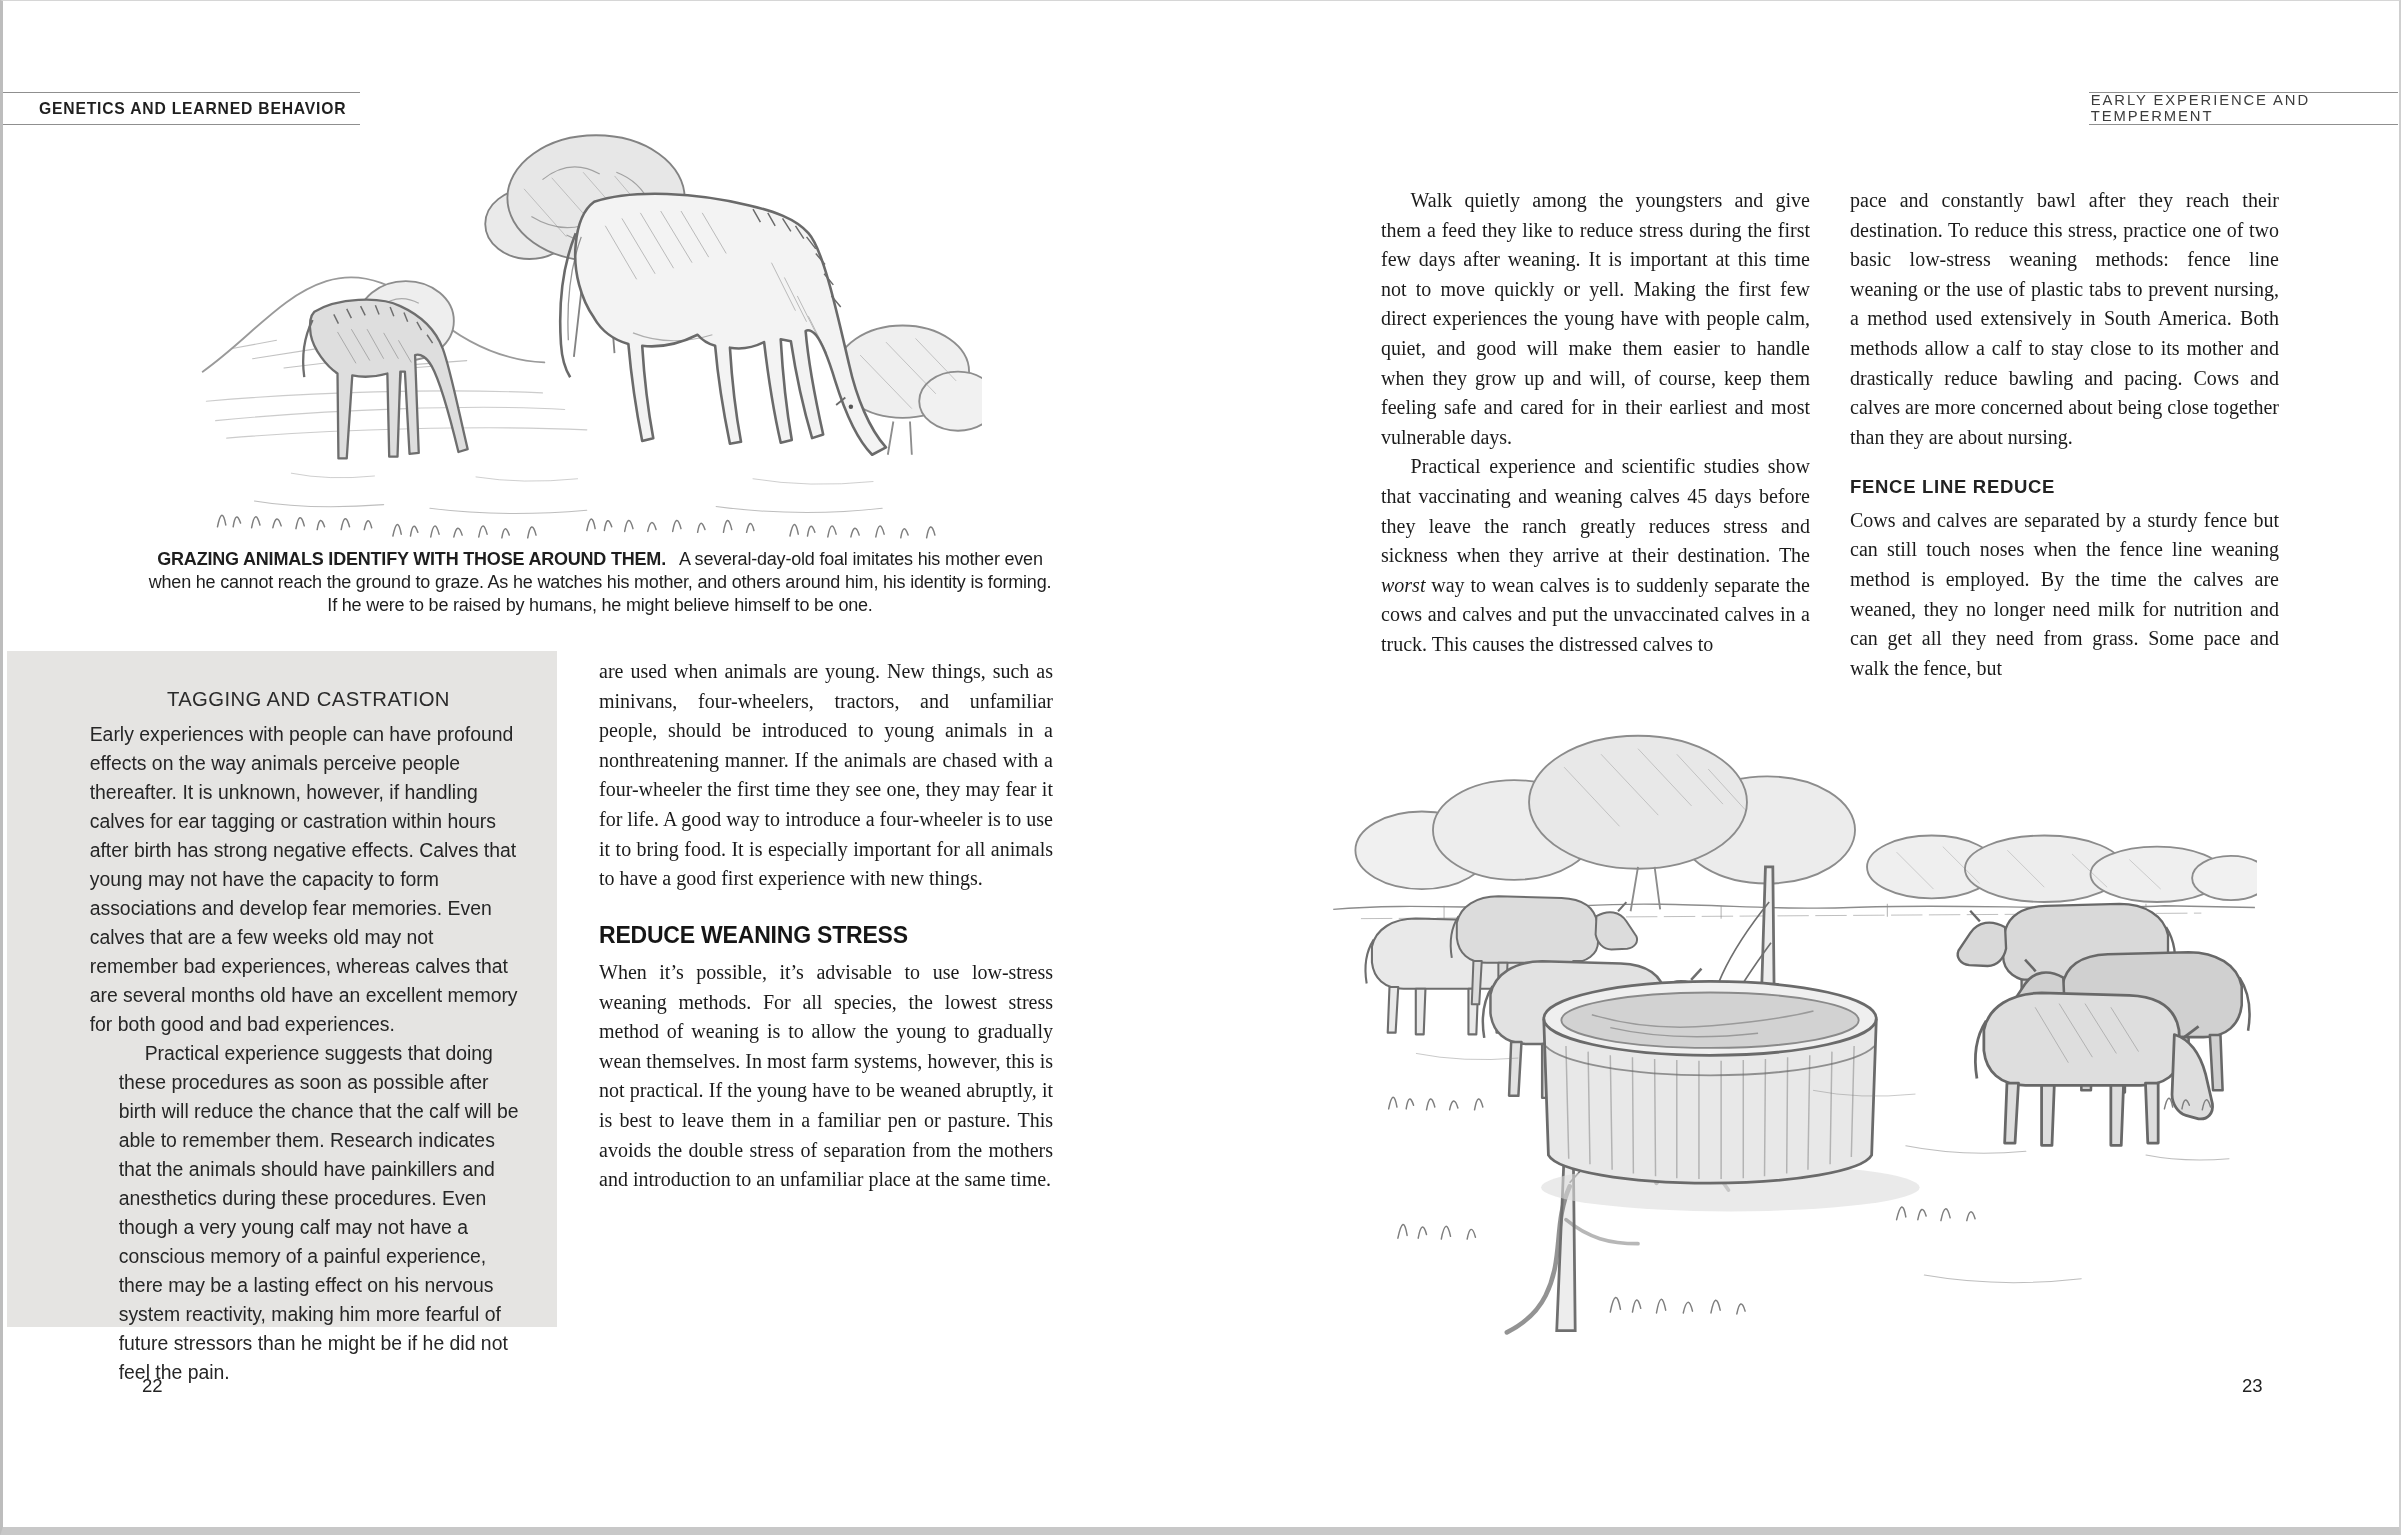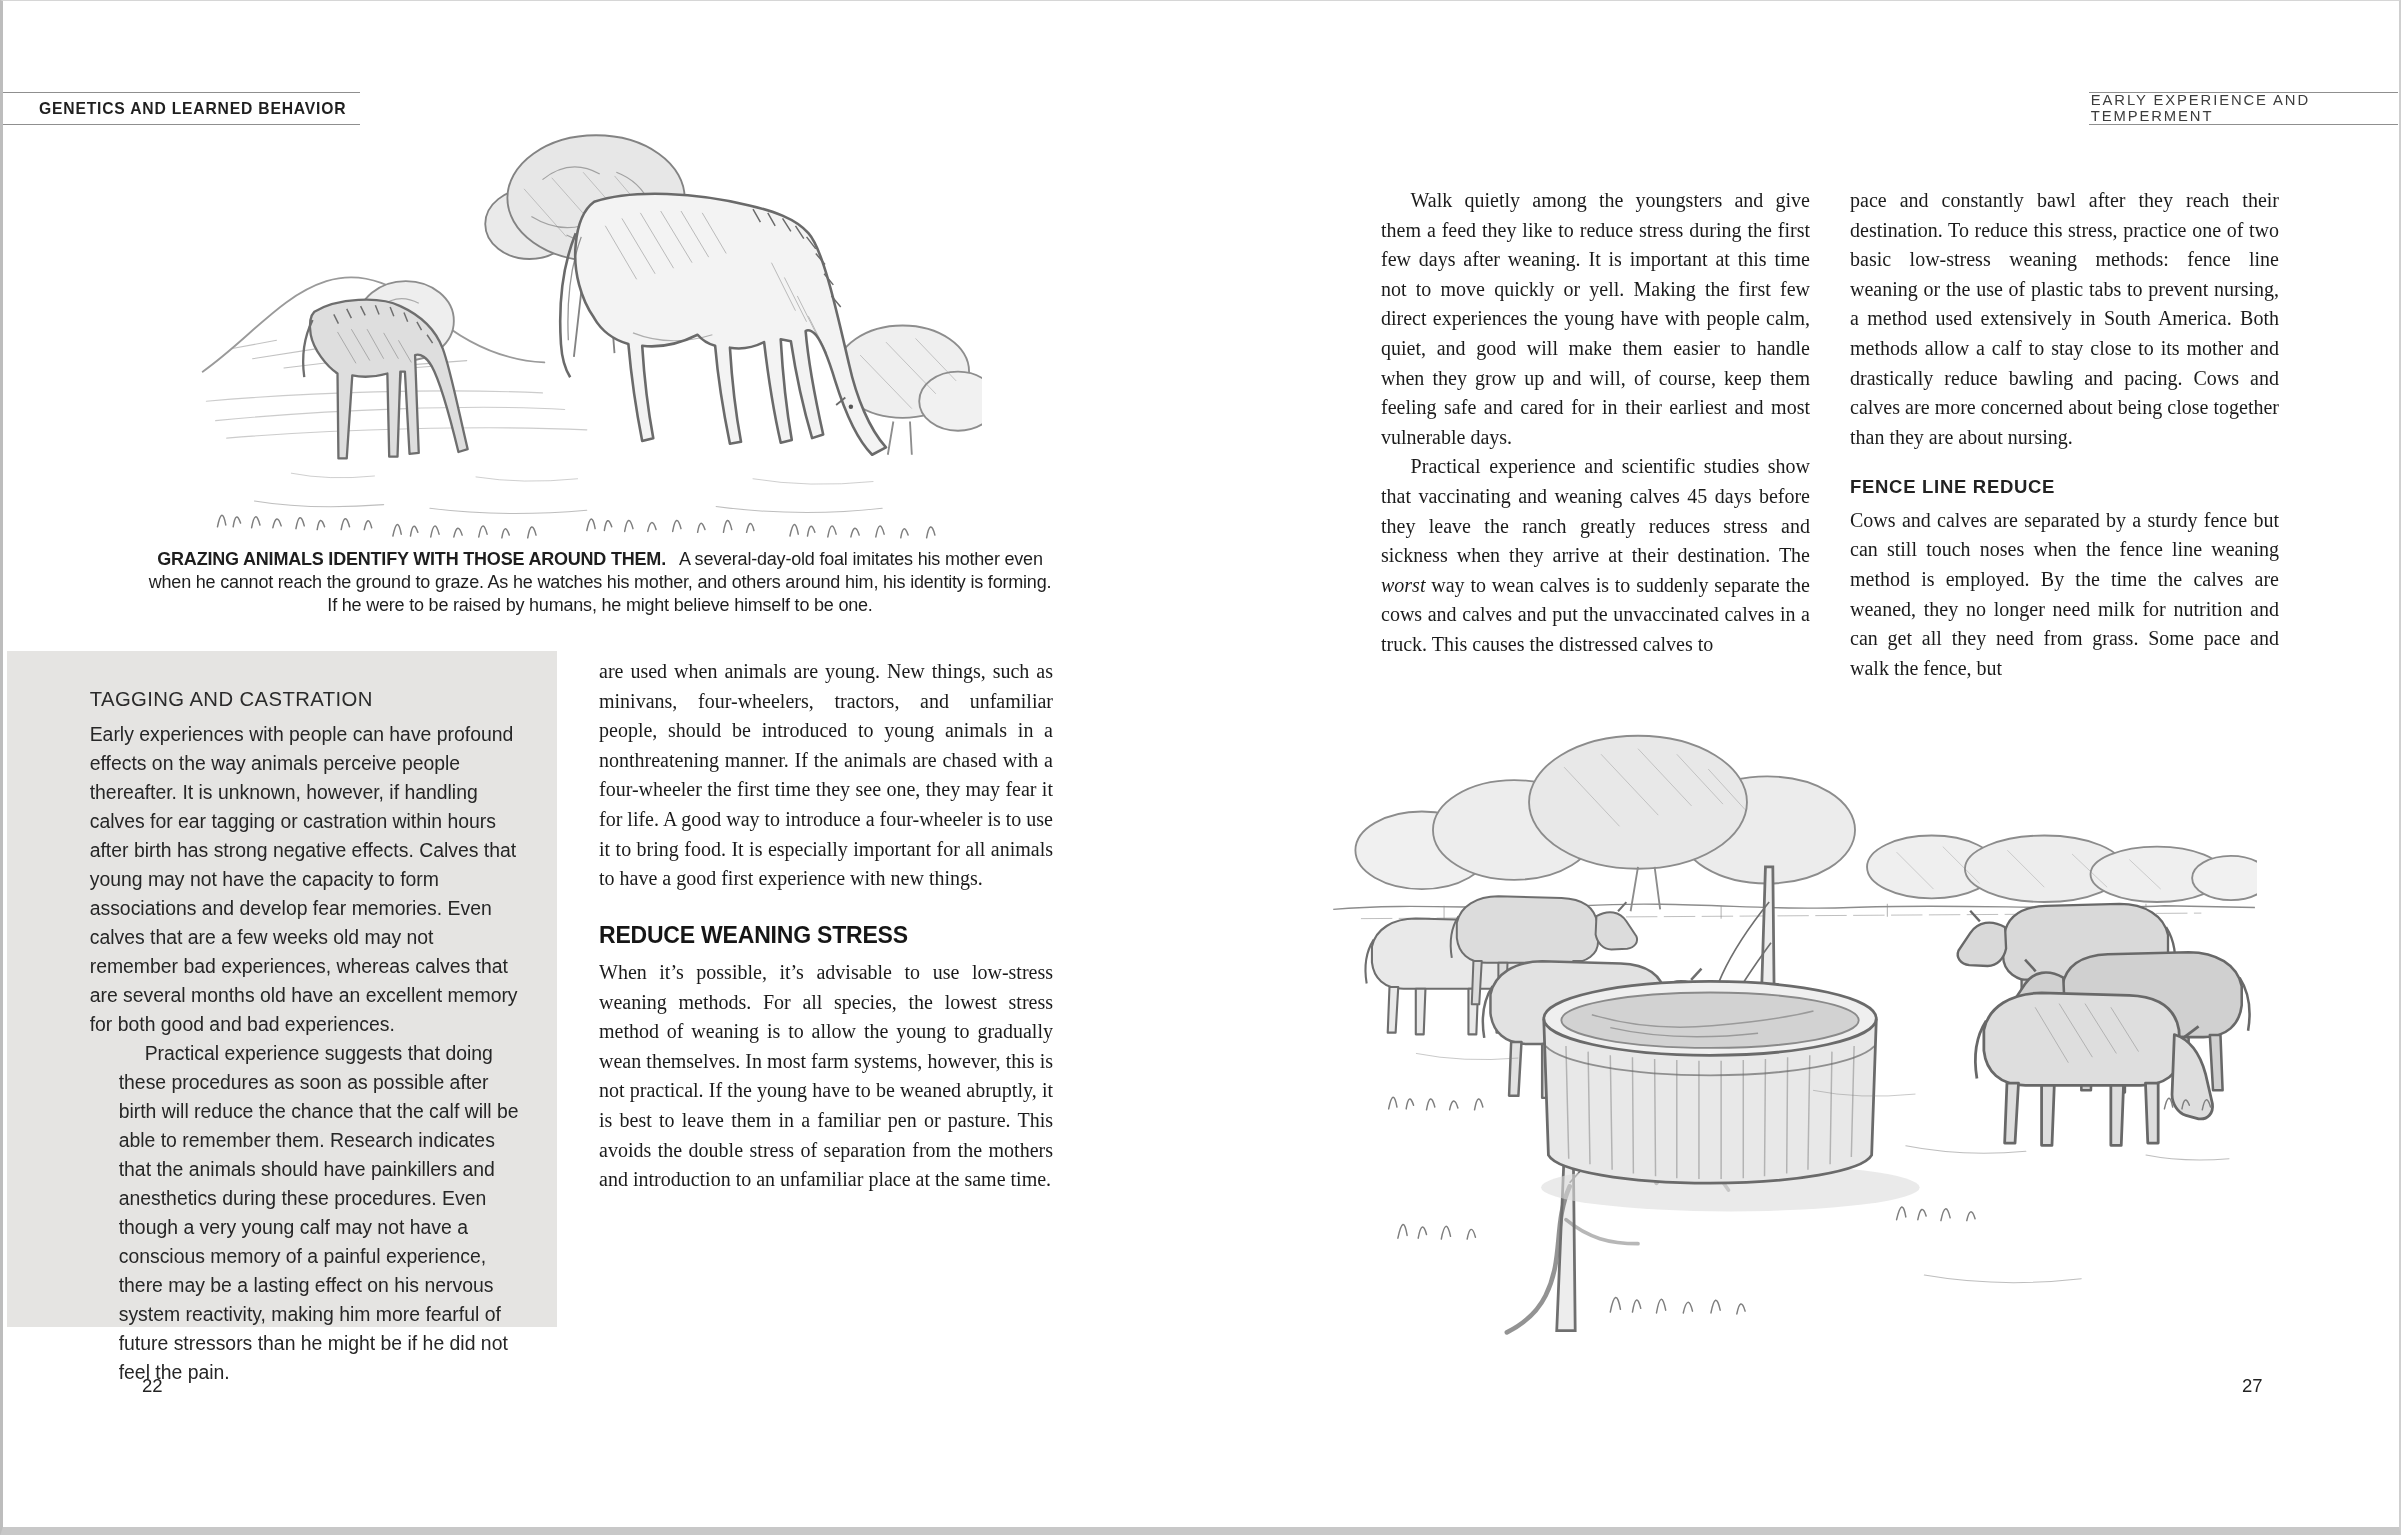--- a/index.html
+++ b/index.html
@@ -12,21 +12,21 @@
            font-family:"Liberation Sans",sans-serif;}
   .runhead-left{left:0;top:91px;width:357px;}
   .runhead-left .rh-text{padding-left:36px;font-size:15.7px;font-weight:700;letter-spacing:0.8px;color:#1f1f1f;}
   .runhead-right{left:2086px;top:91px;width:309px;align-items:flex-end;}
   .runhead-right .rh-text{padding-left:1.8px;font-size:14.8px;font-weight:400;letter-spacing:1.9px;color:#3c3c3c;}
   
   .caption{font-family:"Liberation Sans",sans-serif;font-size:18px;line-height:23px;letter-spacing:-0.2px;color:#1e1e1e;text-align:center;}
   .caption .lead{font-weight:700;margin-right:13px;}
   
   .sidebar{background:#e5e4e2;box-sizing:border-box;padding:37px 29.6px 0 83px;}
-  .sidebar h3{margin:0 0 9.2px 0;font-family:"Liberation Sans",sans-serif;font-size:20.3px;font-weight:400;letter-spacing:0.4px;color:#2b2b2b;}
+  .sidebar h3{margin:0 0 9.2px 0;font-family:"Liberation Sans",sans-serif;font-size:20.3px;font-weight:400;letter-spacing:0.4px;color:#2b2b2b;text-align:center;}
   .sidebar p{margin:0;font-family:"Liberation Sans",sans-serif;font-size:19.4px;line-height:29px;color:#262626;}
   .sidebar p.indent{text-indent:26px;margin-left:29px;}
   
   .col{text-align:justify;}
   .col p{margin:0;font-size:20px;line-height:29.6px;}
   .col p.indent{text-indent:29.6px;}
   .col .ital{font-style:italic;}
   h2.a-head{margin:28px 0 9.2px 0;font-family:"Liberation Sans",sans-serif;font-size:23px;font-weight:700;letter-spacing:-0.2px;color:#161616;}
   h4.b-head{margin:24px 0 7.4px 0;font-family:"Liberation Sans",sans-serif;font-size:18.5px;font-weight:700;letter-spacing:0.7px;color:#222;}
   .pagenum{font-family:"Liberation Sans",sans-serif;font-size:18.5px;color:#222;}
@@ -211,16 +211,16 @@
         <path d="M610,540 q6,-26 10,-3 m13,3 q4,-20 9,-4 m16,5 q5,-24 10,-3 m18,3 q4,-18 9,-2"></path>
         <path d="M620,460 q60,12 130,6 M880,470 q40,8 90,4 M640,600 q80,14 170,4" stroke-width="1.1" opacity="0.5"></path>
         <path d="M900,420 q5,-22 9,-2 m10,2 q3,-17 8,-4 m14,5 q4,-20 9,-3"></path>
         <path d="M90,360 q50,10 110,5 M520,400 q50,10 110,4" stroke-width="1" opacity="0.45"></path>
       </g>
     </svg>
   </div>
 
 
   <div class="abs pagenum" style="left:139px;top:1374px;">22</div>
-  <div class="abs pagenum" style="left:2239px;top:1374px;">27</div>
+  <div class="abs pagenum" style="left:2239px;top:1374px;">23</div>
 
 </div>
 
 
 </body></html>

